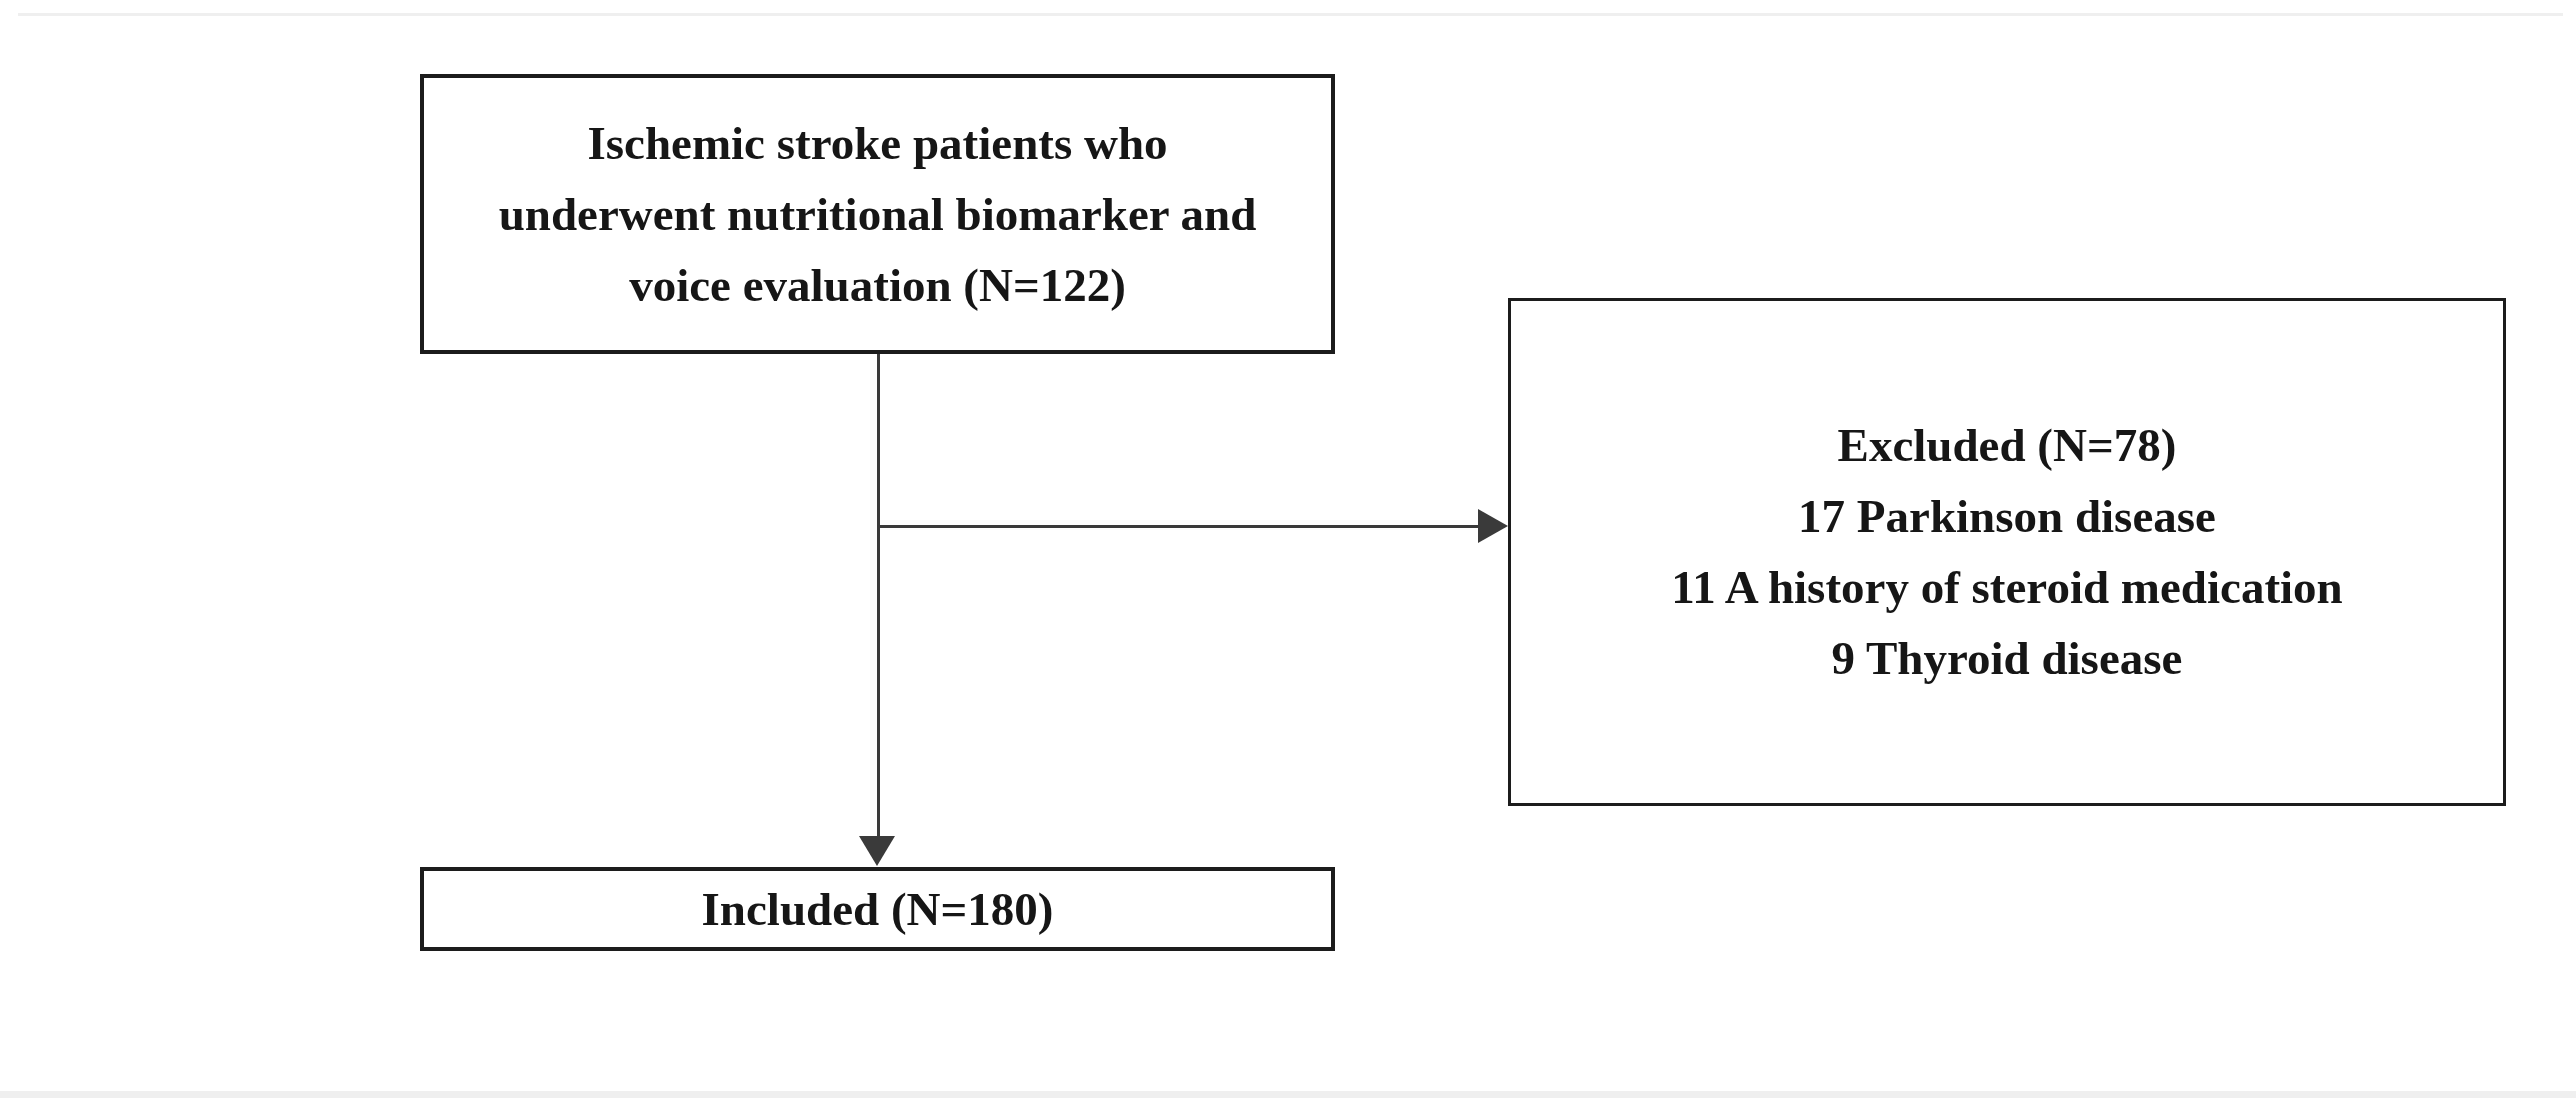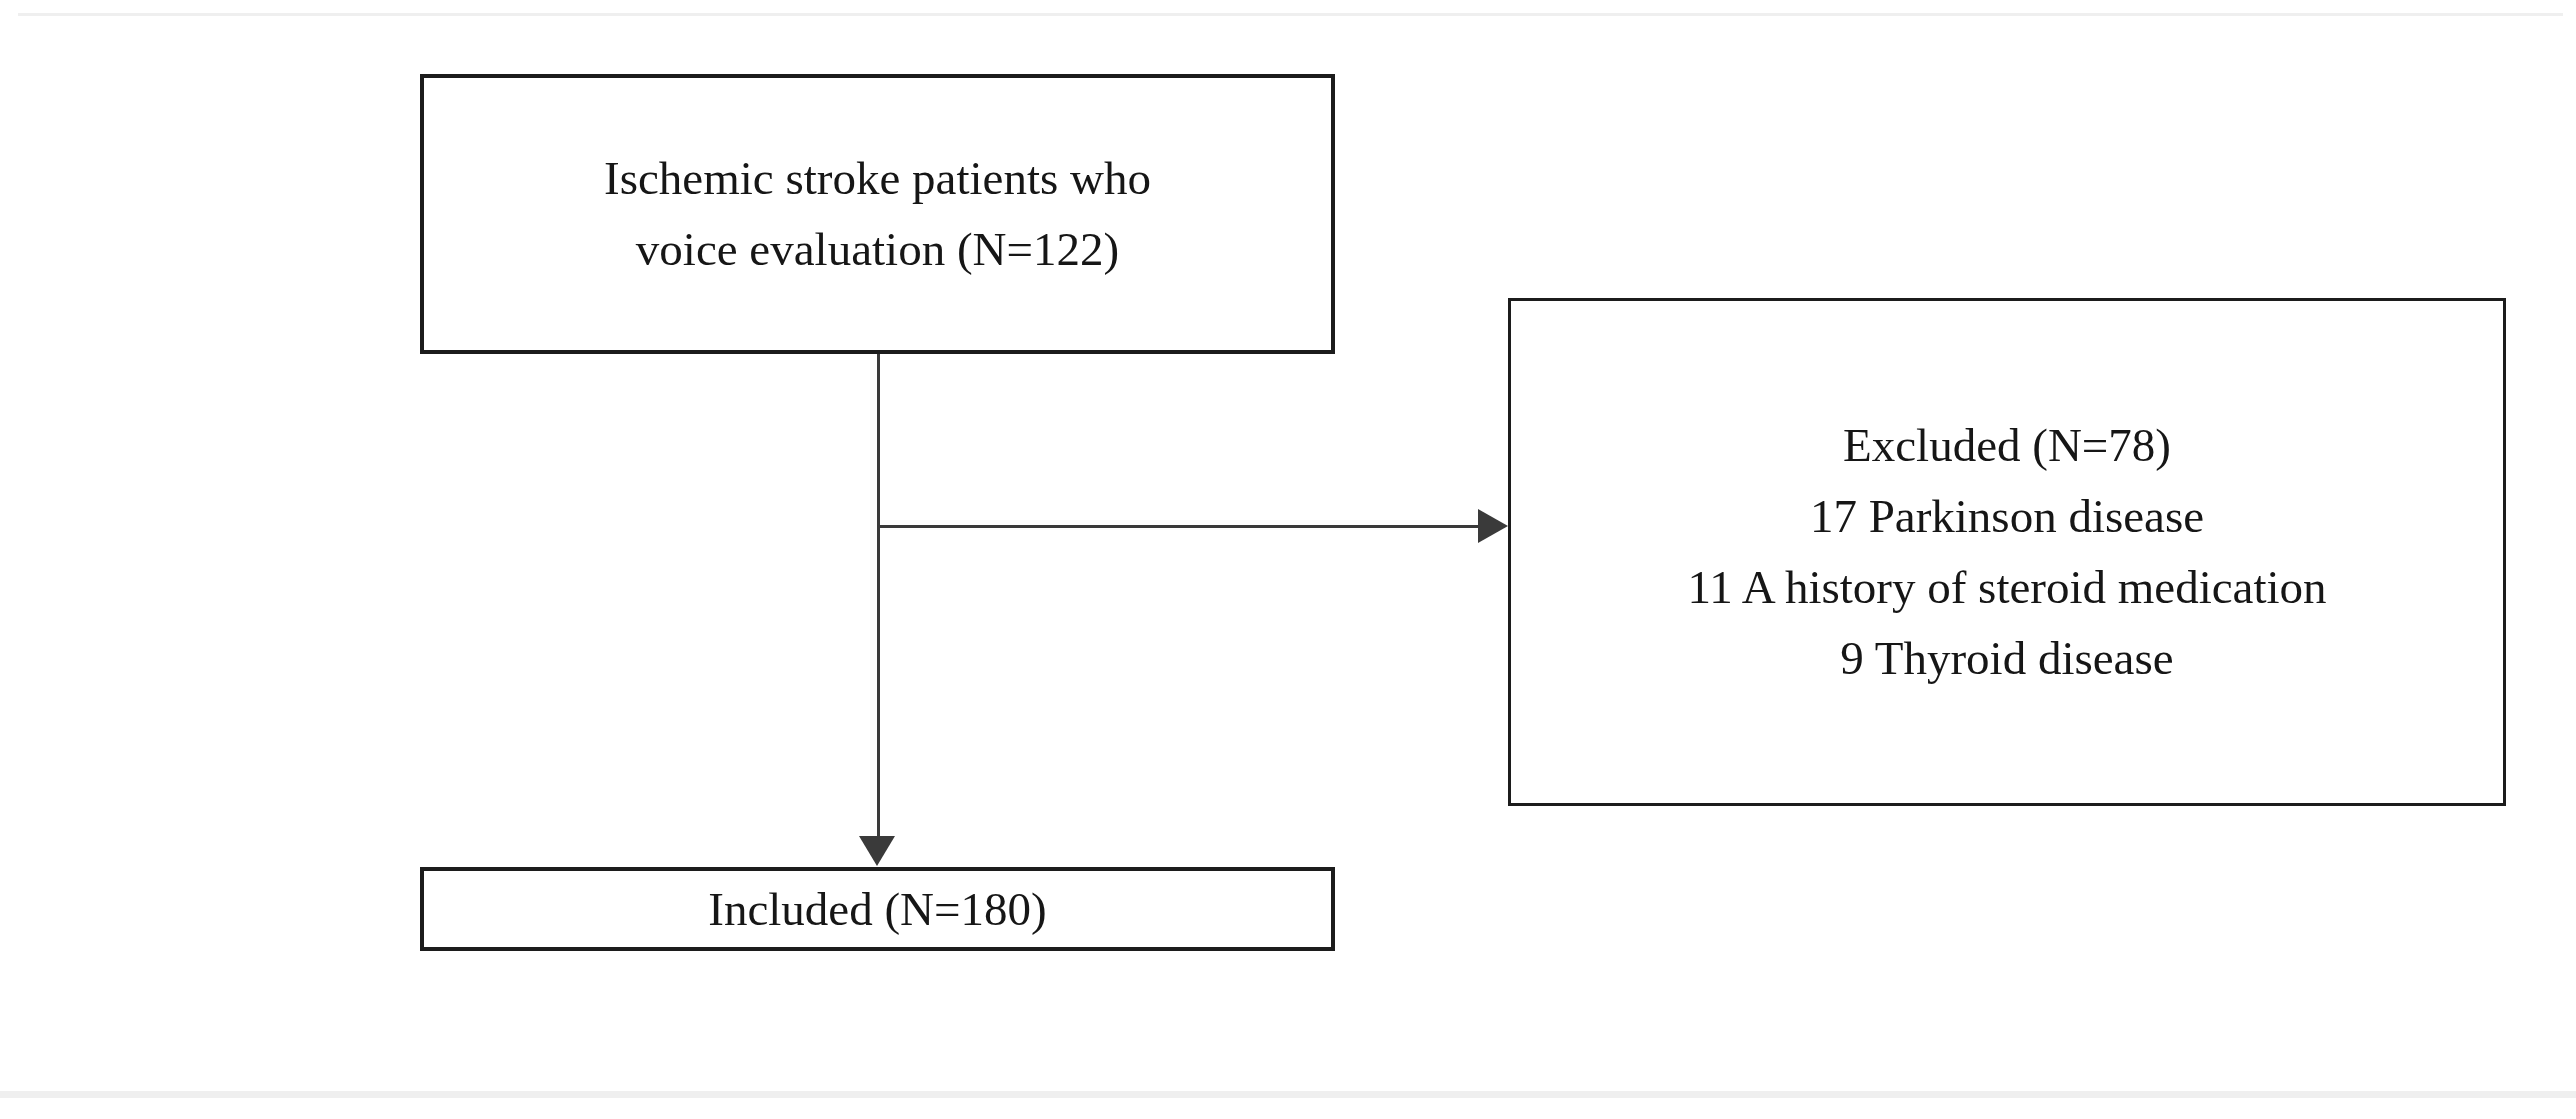--- a/index.html
+++ b/index.html
@@ -33,20 +33,21 @@
     position:absolute;
     background:var(--bg);
     border:4.1px solid var(--border);
     display:flex;
     flex-direction:column;
     justify-content:center;
     align-items:center;
     text-align:center;
     font-size:47px;
     line-height:71px;
+    font-weight:bold;
   }
   .top-box{left:420px;top:74px;width:915px;height:280px;}
   .excluded-box{left:1508px;top:298px;width:998px;height:508px;border-width:3.3px;}
   .included-box{left:420px;top:867px;width:915px;height:84px;}
 
   .connector{position:absolute;background:var(--connector);}
   .vline{left:877px;top:354px;width:2.5px;height:488px;}
   .hline{left:877px;top:525px;width:603px;height:3.3px;}
 
   .arrowhead{position:absolute;width:0;height:0;}
@@ -66,20 +67,21 @@
 </head>
 <body>
 
 <div class="canvas">
 
   <div class="page-edge top"></div>
   <div class="page-edge bottom"></div>
 
   <div class="box top-box">
     <div>Ischemic stroke patients who</div>
+    <div>underwent nutritional biomarker and</div>
     <div>voice evaluation (N=122)</div>
   </div>
 
   <div class="connector vline"></div>
   <div class="connector hline"></div>
   <div class="arrowhead right"></div>
   <div class="arrowhead down"></div>
 
   <div class="box excluded-box">
     <div>Excluded (N=78)</div>

